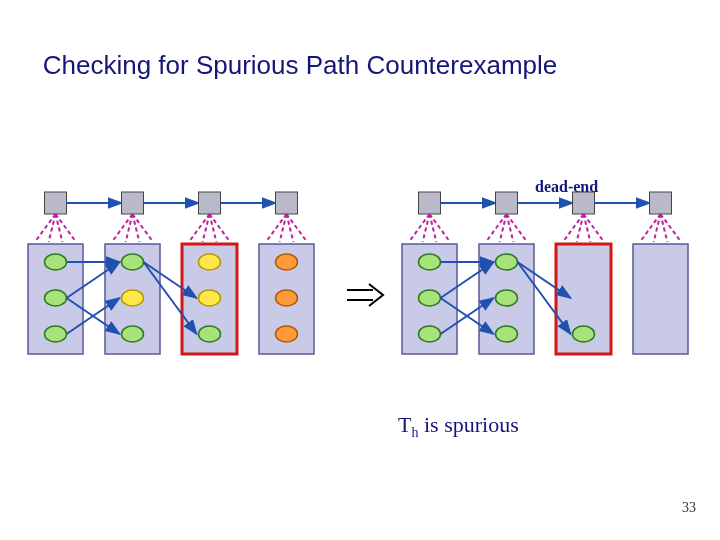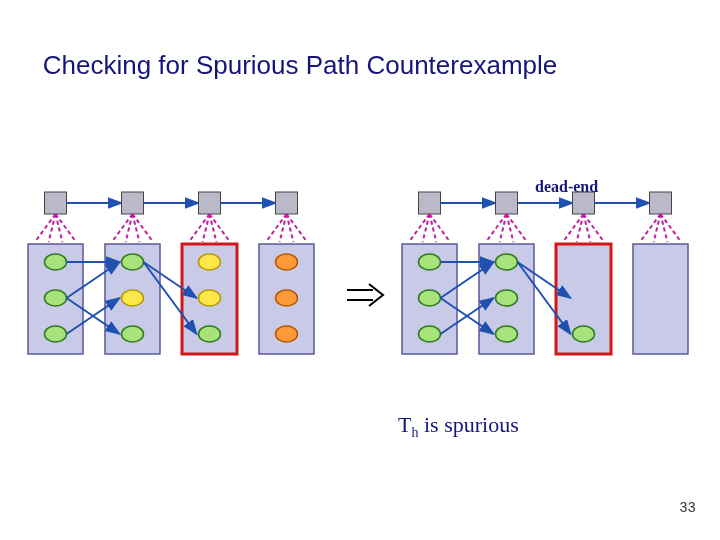--- a/index.html
+++ b/index.html
@@ -34,21 +34,21 @@
     font-size: 22px;
     color: #15157a;
     font-family: "Comic Sans MS", cursive;
     text-align: right;
   }
   .caption sub { font-size: 14px; }
   .pageno {
     position: absolute;
     right: 24px;
     bottom: 24px;
-    font-family: Liberation Mono, monospace;
+    font-family: Liberation Serif, serif;
     font-size: 14px;
     color: #333;
   }
   svg { position: absolute; }
 </style>
 </head>
 <body>
 
 <div class="title">Checking for Spurious Path Counterexample</div>
 

